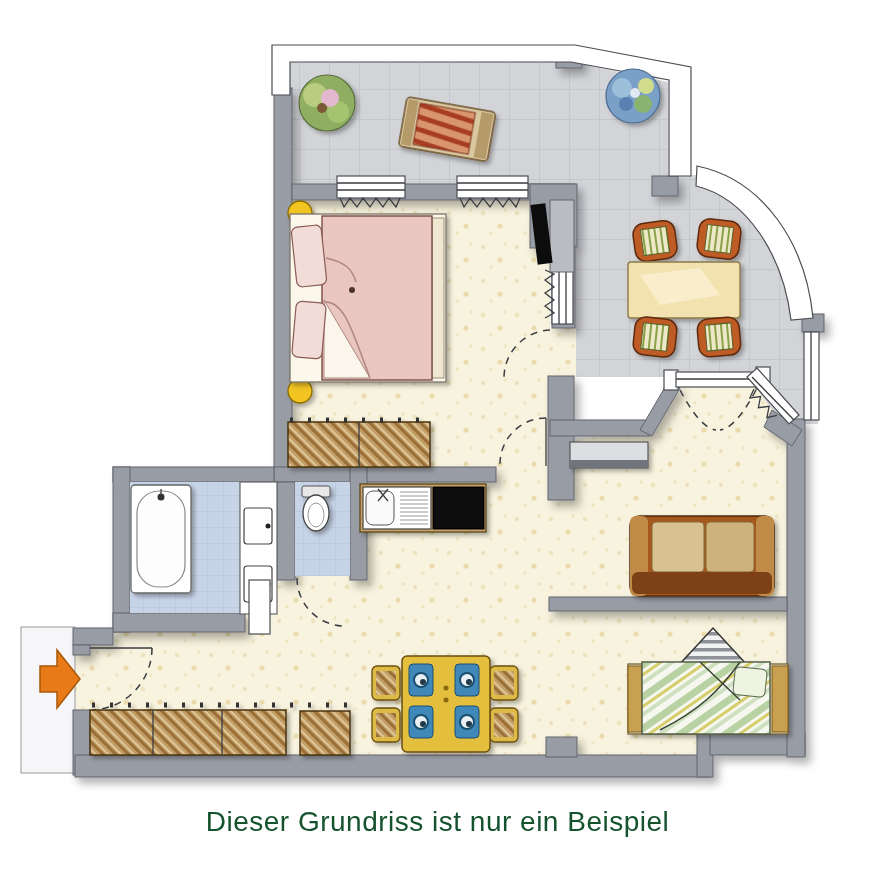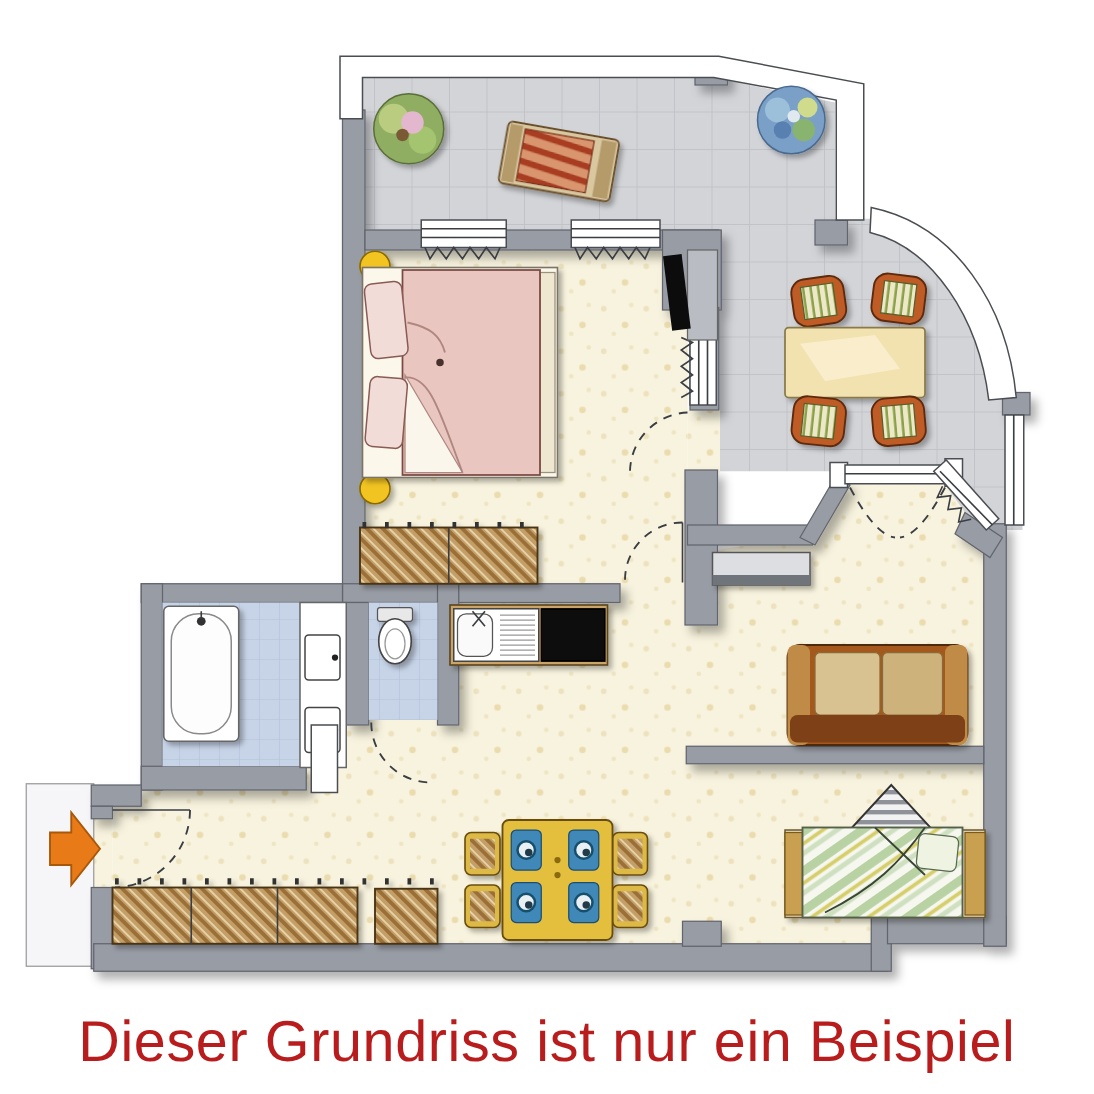--- a/index.html
+++ b/index.html
@@ -6,21 +6,21 @@
   #stage{position:relative;width:875px;height:875px;background:#fff;overflow:hidden;
          font-family:"Liberation Sans",sans-serif;}
   svg{position:absolute;left:0;top:0;}
   .w{fill:#989ca4;stroke:#62656e;stroke-width:1;}
   .wh{fill:#ffffff;stroke:#4a4d52;stroke-width:1.2;}
   .ln{stroke:#3a3d42;fill:none;stroke-width:1.3;}
   .thin{stroke:#999;fill:none;stroke-width:1;}
   .dash{stroke:#3a3d42;fill:none;stroke-width:1.5;stroke-dasharray:7 6;}
   .tick{stroke:#333;fill:none;stroke-width:5;stroke-dasharray:3 15;}
   #caption{position:absolute;left:0;right:0;top:806px;text-align:center;
-           font-size:46px;color:#b91c1c;letter-spacing:0.5px;}
+           font-size:28px;color:#14532d;letter-spacing:0.5px;}
 </style>
 </head>
 <body>
 
 <div id="stage">
 <svg width="875" height="875" viewBox="0 0 875 875">
   <defs>
     <pattern id="pTer" width="30" height="30" patternUnits="userSpaceOnUse">
       <rect width="30" height="30" fill="#d3d4d8"></rect>
       <path d="M30,0 V30 M0,30 H30" stroke="#c2c3c8" stroke-width="1.5" fill="none"></path>

